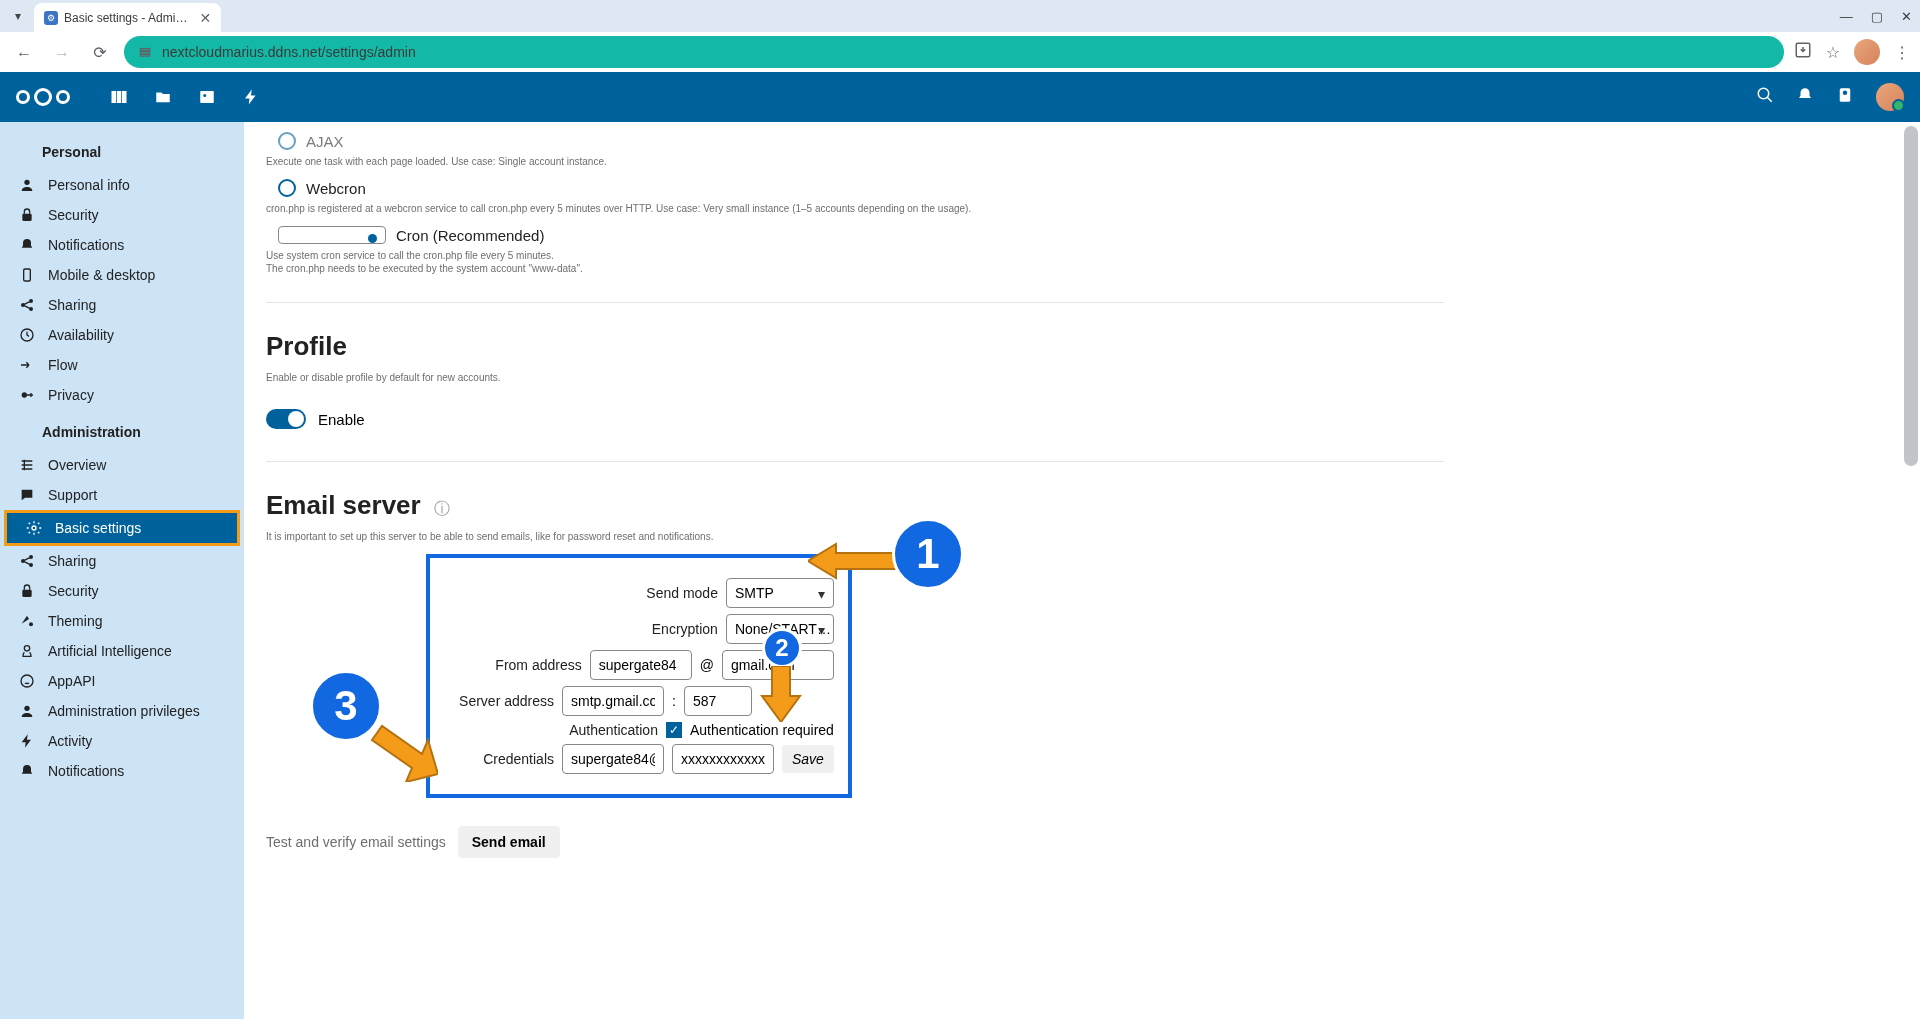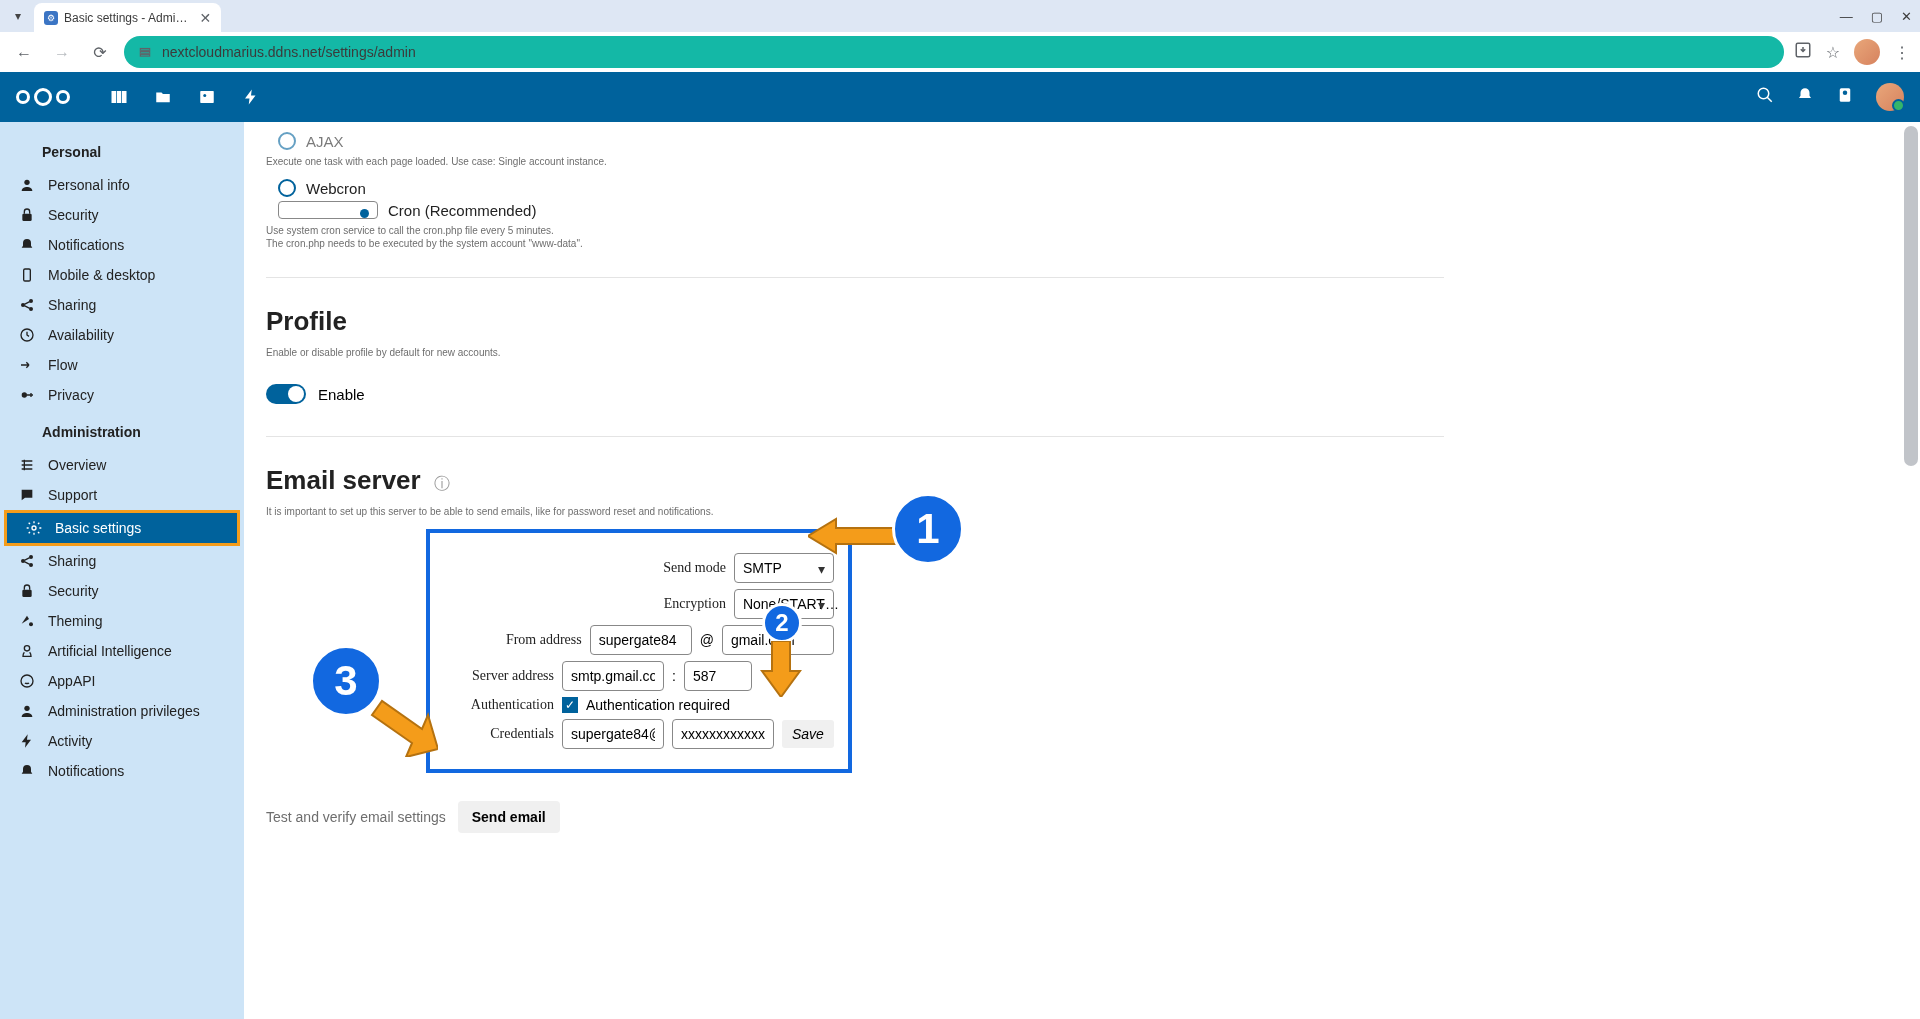--- a/index.html
+++ b/index.html
@@ -55,23 +55,23 @@
   h2{font-size:26px;font-weight:700;color:#222;margin-bottom:10px;}
   h2 .info{font-size:16px;color:#999;font-weight:normal;margin-left:6px;}
   
   .toggle{display:inline-flex;align-items:center;gap:12px;margin-top:14px;}
   .switch{width:40px;height:20px;background:#00629c;border-radius:11px;position:relative;}
   .switch::after{content:'';position:absolute;right:2px;top:2px;width:16px;height:16px;background:#fff;border-radius:50%;}
   .toggle-label{font-size:15px;}
   
   .form-box{border:4px solid #1268e0;padding:14px 14px 14px 14px;display:inline-block;position:relative;}
   .form-row{display:flex;align-items:center;gap:8px;margin:6px 0;justify-content:flex-end;}
-  .form-label{font-size:14px;color:#222;text-align:right;width:110px;font-family:Liberation Serif, serif;}
+  .form-label{font-size:14px;color:#222;text-align:right;width:110px;}
   .sel,.inp{border:1px solid #888;border-radius:4px;padding:6px 8px;font-size:14px;background:#fff;}
-  .sel{width:100px;position:relative;}
+  .sel{width:108px;position:relative;}
   .sel::after{content:'▾';position:absolute;right:8px;top:7px;color:#333;}
   .inp.sm{width:102px;}
   .inp.md{width:112px;}
   .inp.port{width:68px;}
   .at,.colon{font-size:14px;}
   .chk{width:16px;height:16px;background:#00629c;display:flex;align-items:center;justify-content:center;color:#fff;font-size:12px;}
   .chk-label{font-size:14px;}
   .save-btn{background:#f0f0f0;border:none;padding:6px 10px;font-size:14px;border-radius:3px;font-style:italic;}
   
   .test-row{margin-top:28px;display:flex;align-items:center;gap:12px;}
@@ -371,20 +371,21 @@
           <span class="radio-label">AJAX</span>
         </div>
       </div>
       <div class="desc">Execute one task with each page loaded. Use case: Single account instance.</div>
       <div style="margin-left:12px;">
         <div class="radio-row">
           <div class="radio"></div>
           <span class="radio-label">Webcron</span>
         </div>
       </div>
+      <div class="desc">cron.php is registered at a webcron service to call cron.php every 5 minutes over HTTP. Use case: Very small instance (1–5 accounts depending on the usage).</div>
       <div style="margin-left:12px;">
         <div class="radio-row">
           <div class="radio sel"></div>
           <span class="radio-label">Cron (Recommended)</span>
         </div>
       </div>
       <div class="desc" style="margin-bottom:2px;">Use system cron service to call the cron.php file every 5 minutes.</div>
       <div class="desc" style="margin-top:0;">The cron.php needs to be executed by the system account "www-data".</div>
       
       <hr class="section">
@@ -419,21 +420,21 @@
             <input class="inp sm" value="supergate84" style="">
             <span class="at">@</span>
             <input class="inp md" value="gmail.com" style="">
           </div>
           <div class="form-row" style="justify-content:flex-start;">
             <span class="form-label">Server address</span>
             <input class="inp sm" value="smtp.gmail.com" style="">
             <span class="colon">:</span>
             <input class="inp port" value="587" style="">
           </div>
-          <div class="form-row" style="justify-content:flex-start;">
+          <div class="form-row" style="justify-content:flex-end;">
             <span class="form-label">Authentication</span>
             <div class="chk">✓</div>
             <span class="chk-label">Authentication required</span>
           </div>
           <div class="form-row" style="justify-content:flex-start;">
             <span class="form-label">Credentials</span>
             <input class="inp sm" value="supergate84@…" style="">
             <input class="inp sm" value="xxxxxxxxxxxxxxxx…" style="">
             <button class="save-btn">Save</button>
           </div>

